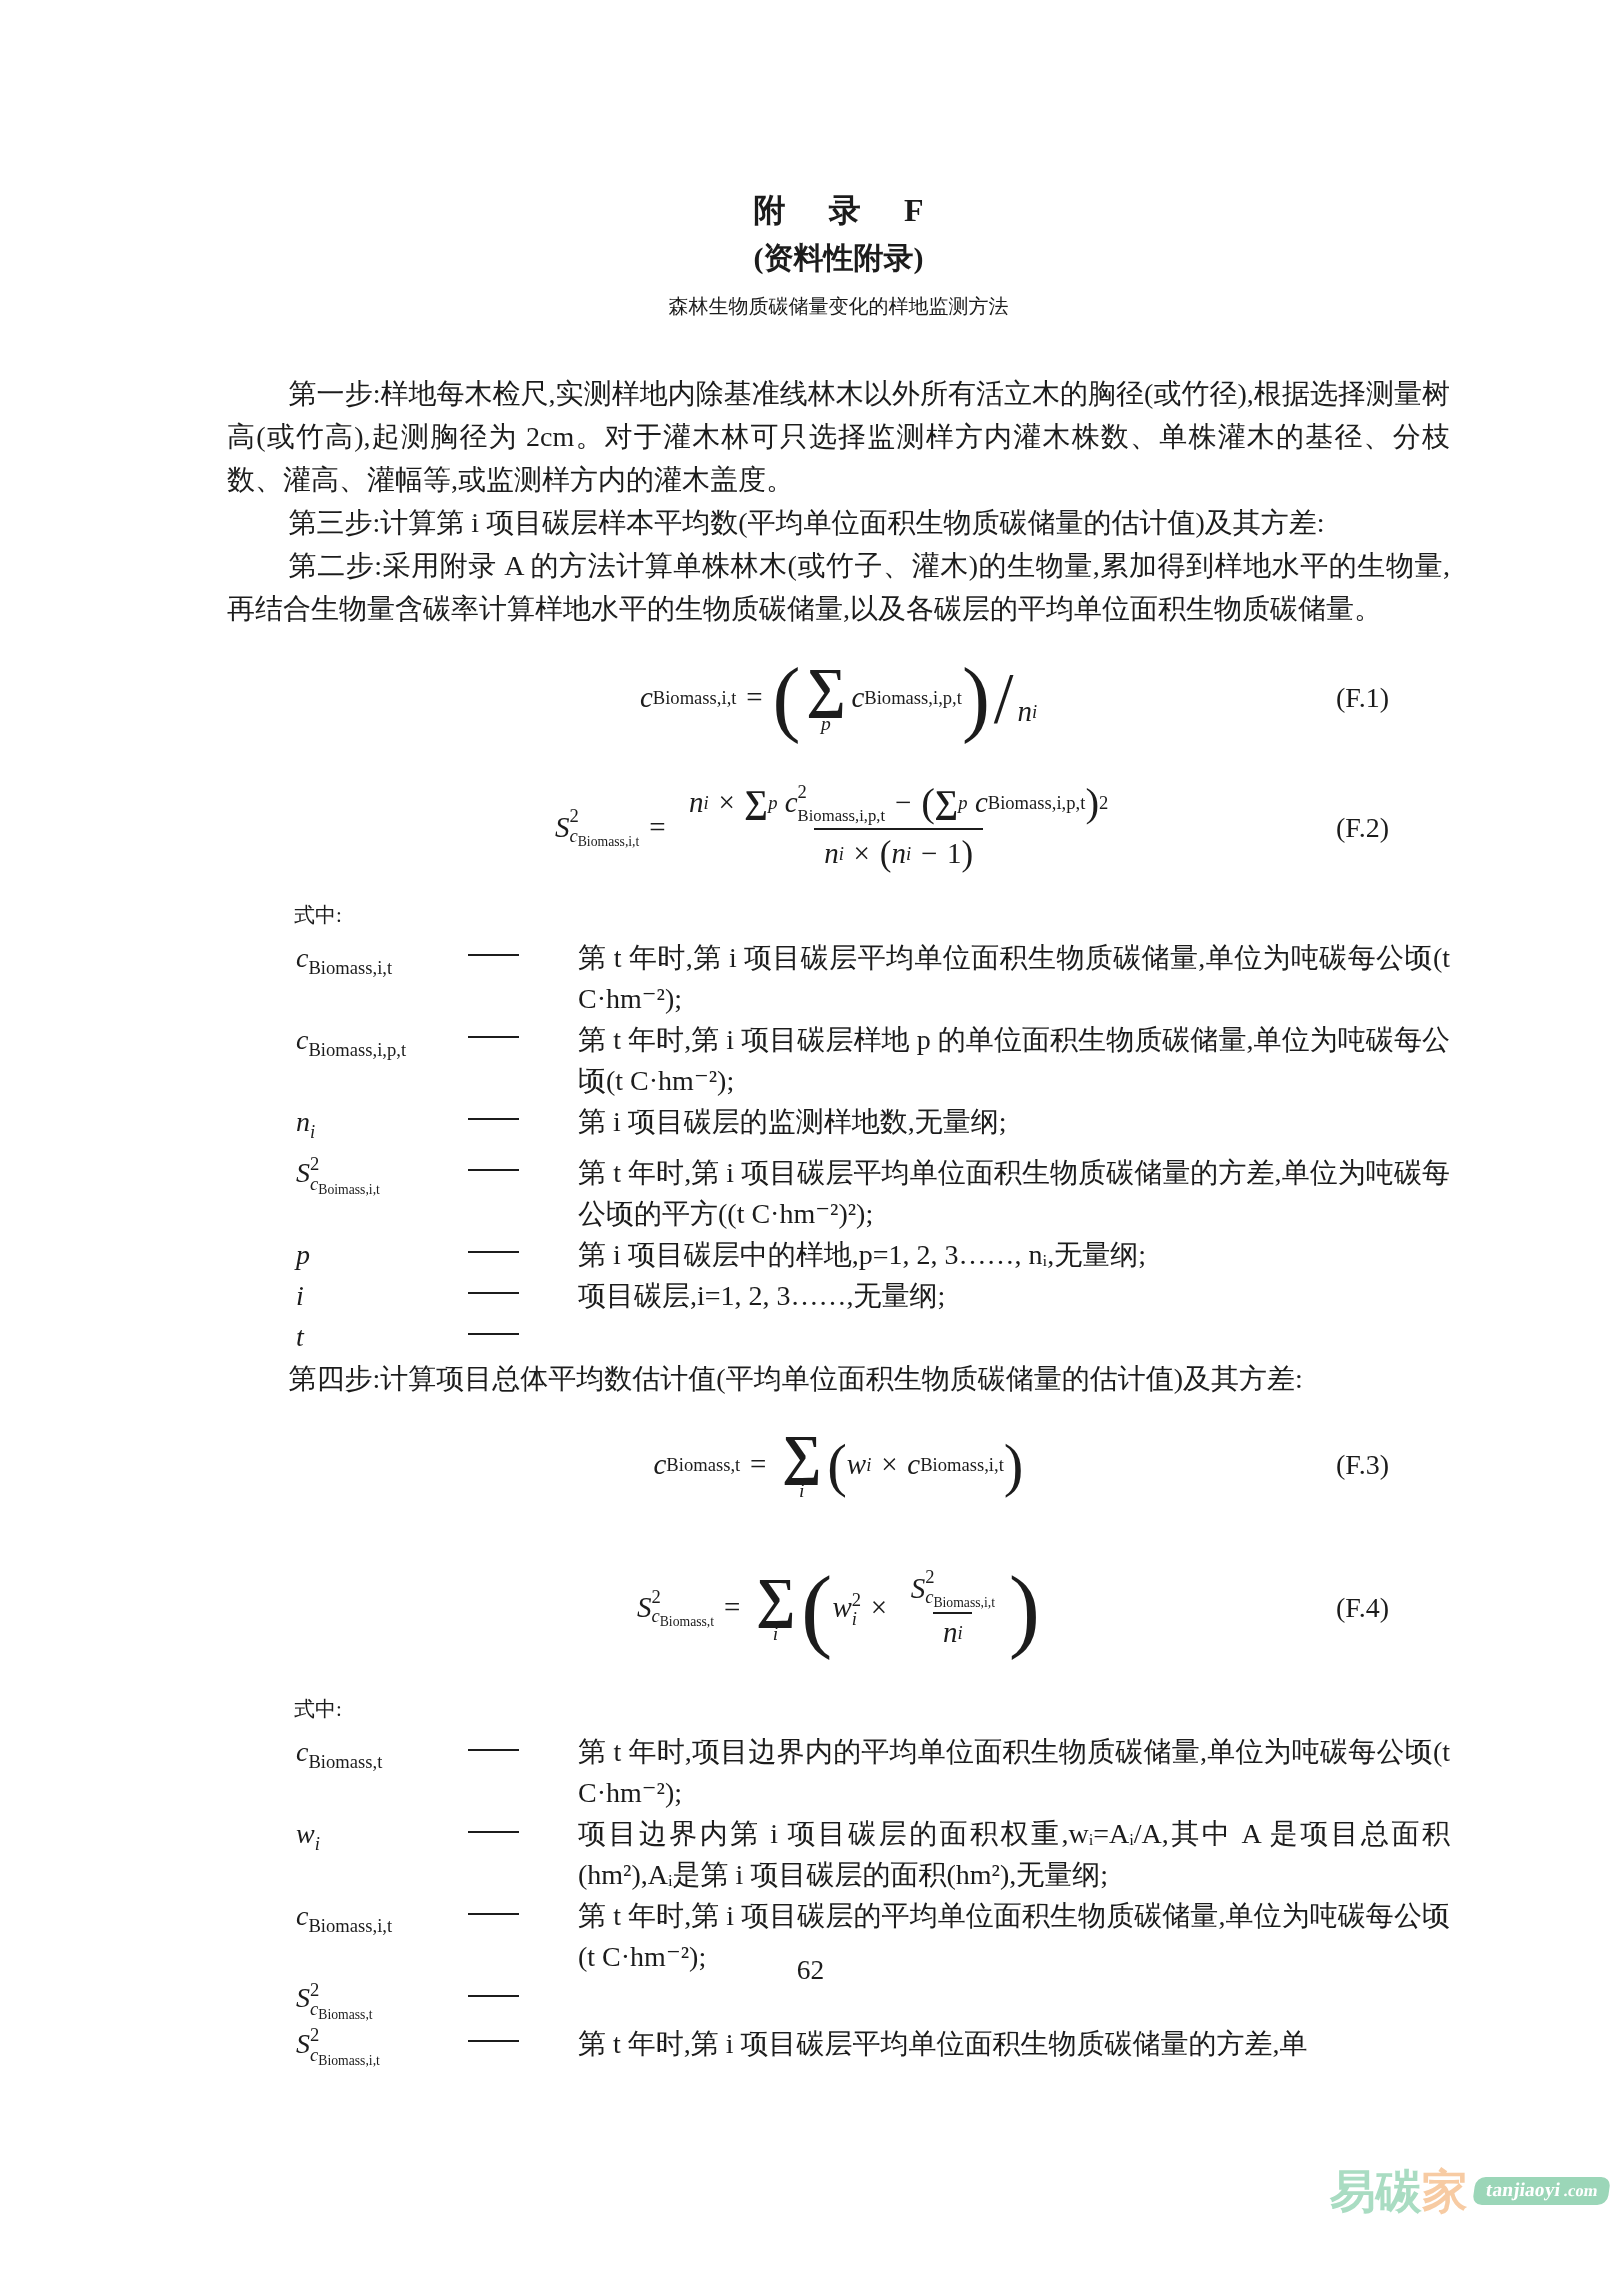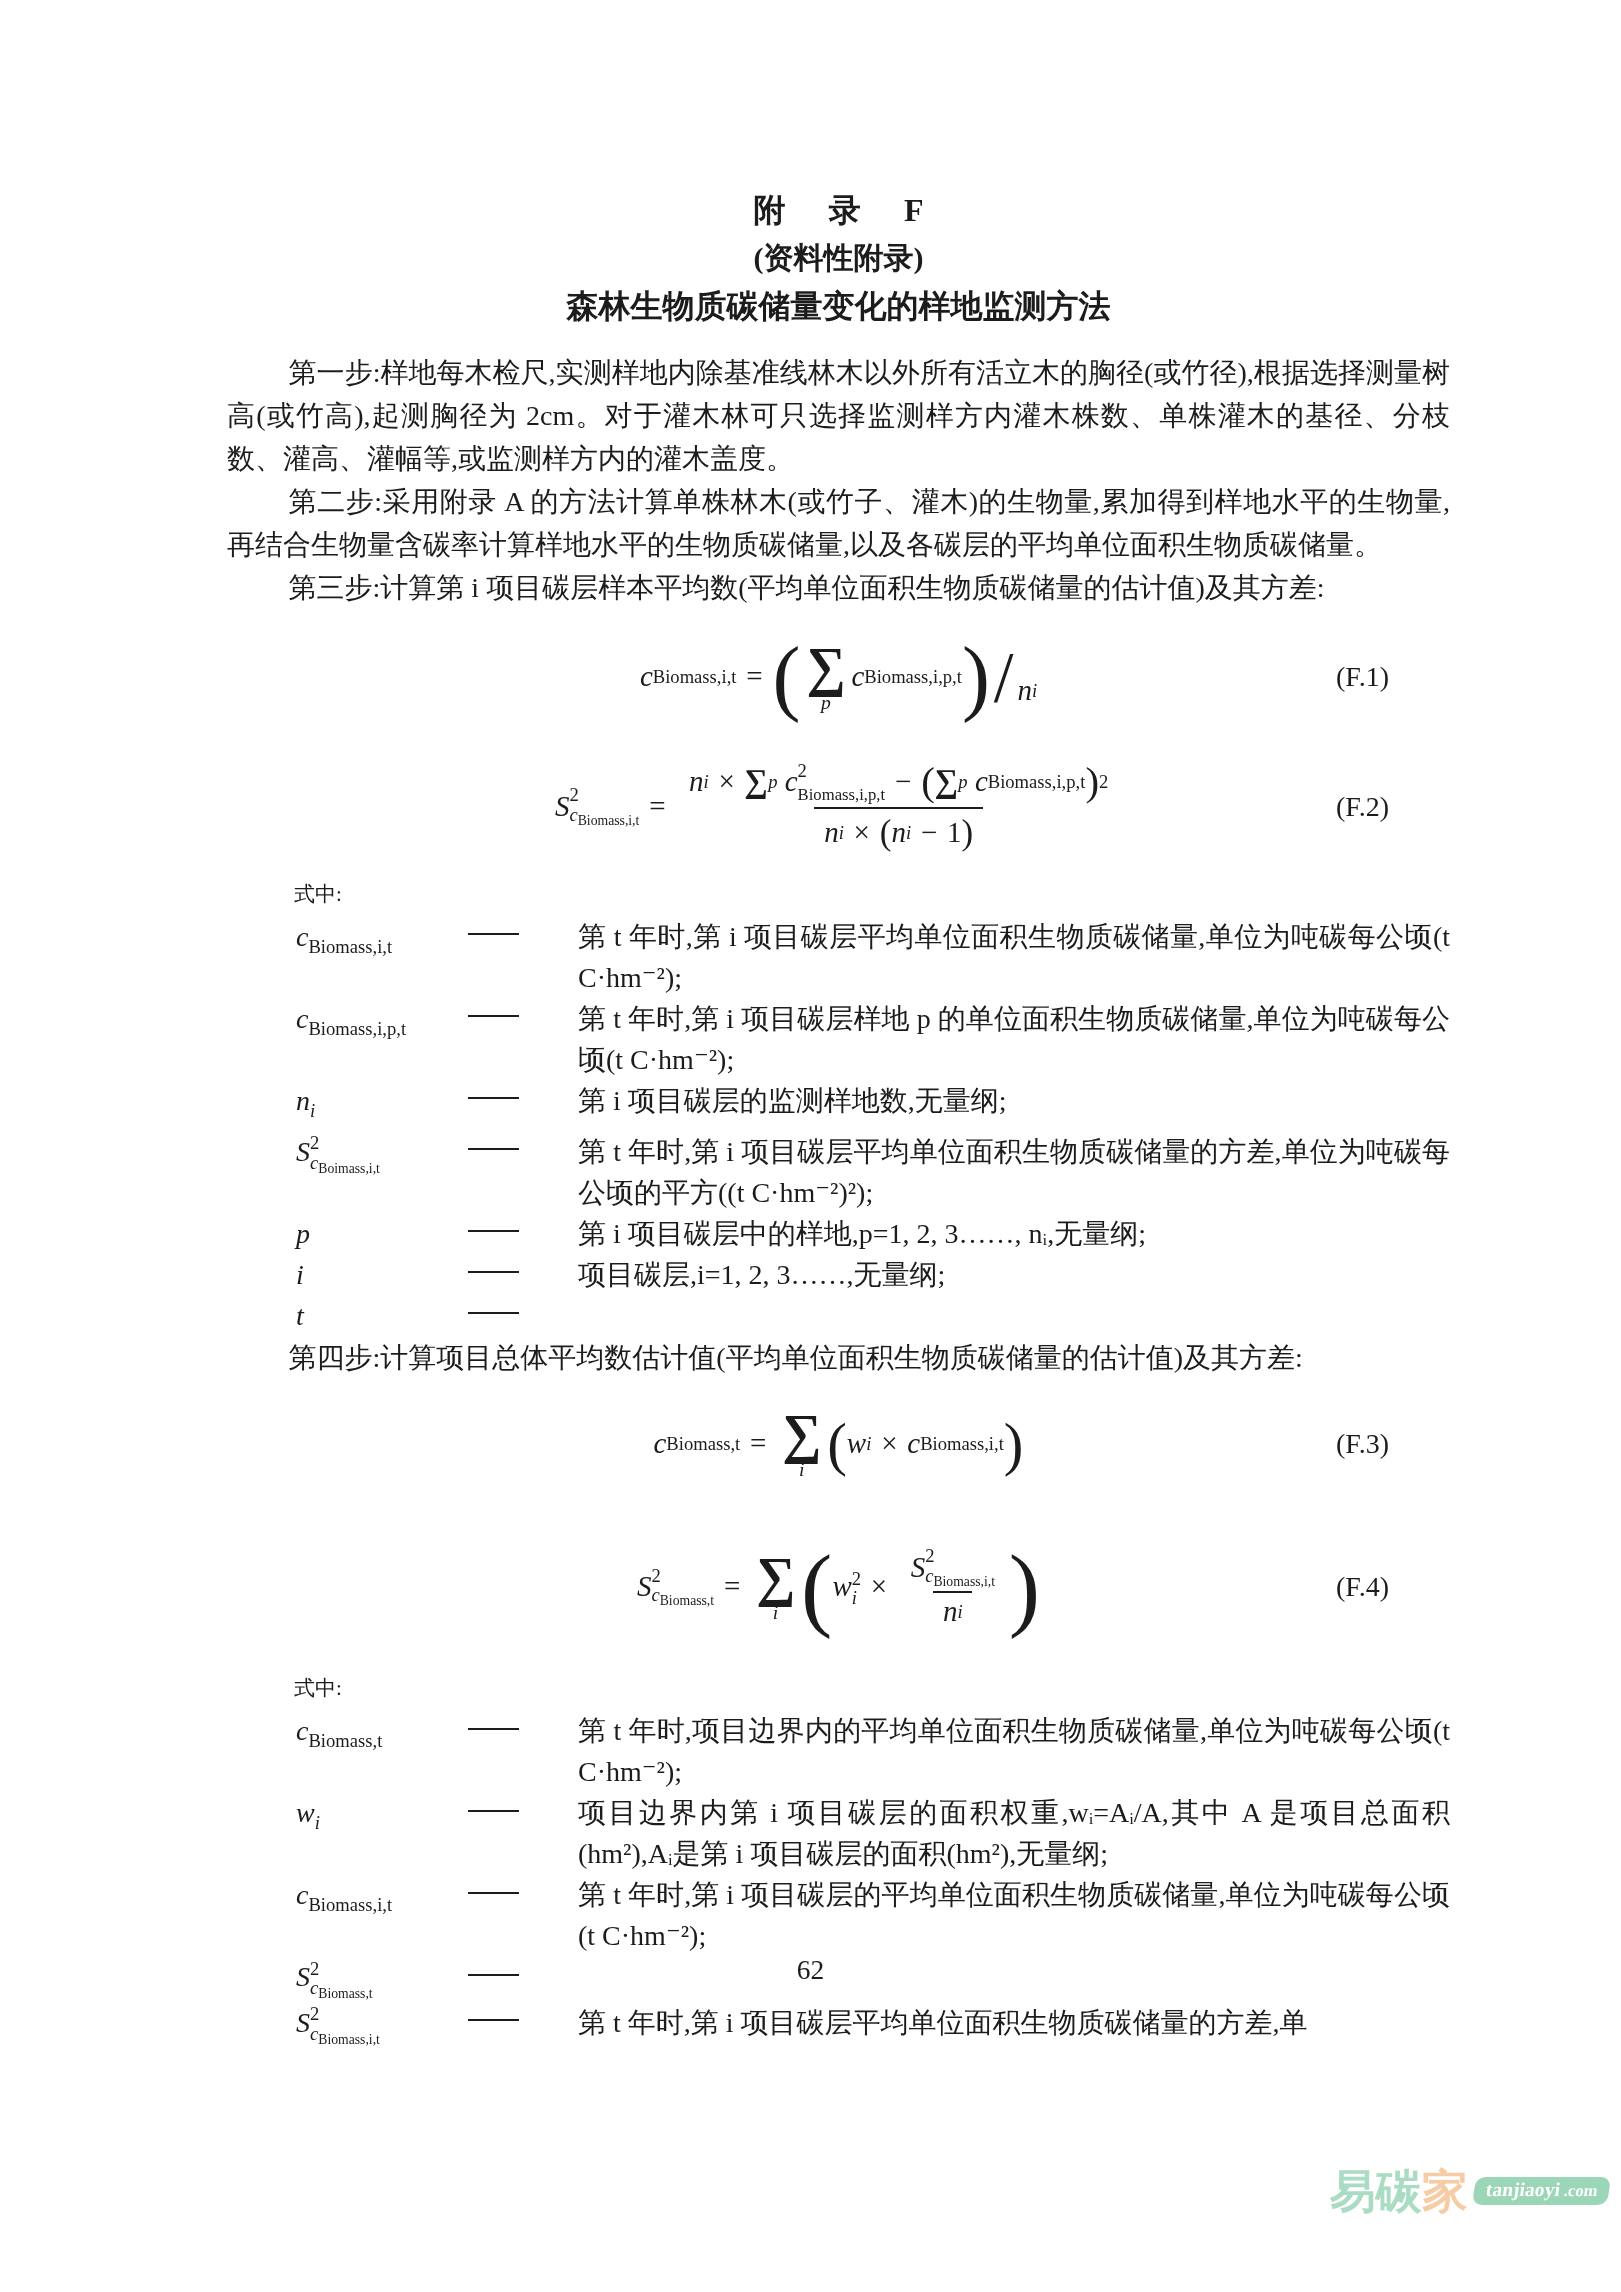--- a/index.html
+++ b/index.html
@@ -6,21 +6,21 @@
   .page {
     position:relative; width:1621px; height:2221px; background:#ffffff;
     font-family:"Liberation Serif","DejaVu Serif",serif; color:#1c1c1c;
     overflow:hidden;
   }
   .content { position:absolute; left:227px; right:171px; top:188px; }
 
   
   .h-appendix { text-align:center; font-weight:bold; font-size:32px; line-height:45px; letter-spacing:0.55em; text-indent:0.55em; }
   .h-sub      { text-align:center; font-weight:bold; font-size:30px; line-height:49px; }
-  .h-title    { text-align:center; font-weight:bold; font-size:32px; line-height:49px; margin-bottom:20px; }
+  .h-title    { text-align:center; font-weight:normal; font-size:20px; line-height:49px; margin-bottom:41px; }
 
   
   .para { font-size:28px; line-height:43px; text-align:justify; text-indent:2.2em; margin:0; }
 
   
   .formula-row { position:relative; display:flex; align-items:center; justify-content:center; }
   .fr1 { height:131px; margin:2px 0; }
   .fr2 { height:125px; margin:0 0 3.9px 0; }
   .fr3 { height:110px; margin:9.8px 0 7.8px 0; }
   .fr4 { height:149px; margin:13.7px 0 5.9px 0; }
@@ -70,22 +70,22 @@
 <body>
 
 <div class="page">
   <div class="content">
 
     <div class="h-appendix">附 录 F</div>
     <div class="h-sub">(资料性附录)</div>
     <div class="h-title">森林生物质碳储量变化的样地监测方法</div>
 
     <p class="para">第一步:样地每木检尺,实测样地内除基准线林木以外所有活立木的胸径(或竹径),根据选择测量树高(或竹高),起测胸径为 2cm。对于灌木林可只选择监测样方内灌木株数、单株灌木的基径、分枝数、灌高、灌幅等,或监测样方内的灌木盖度。</p>
+    <p class="para">第三步:计算第 i 项目碳层样本平均数(平均单位面积生物质碳储量的估计值)及其方差:</p>
     <p class="para">第二步:采用附录 A 的方法计算单株林木(或竹子、灌木)的生物量,累加得到样地水平的生物量,再结合生物量含碳率计算样地水平的生物质碳储量,以及各碳层的平均单位面积生物质碳储量。</p>
-    <p class="para">第三步:计算第 i 项目碳层样本平均数(平均单位面积生物质碳储量的估计值)及其方差:</p>
 
     <div class="formula-row fr1">
       <div class="formula">
         <span class="v">c</span>
           <span class="sb">Biomass,i,t</span>
         <span class="op">=</span>
         <span class="bp bp-f1">(</span>
         <span class="dsum">
             <span class="sg">∑</span>
             <span class="lim">p</span>

